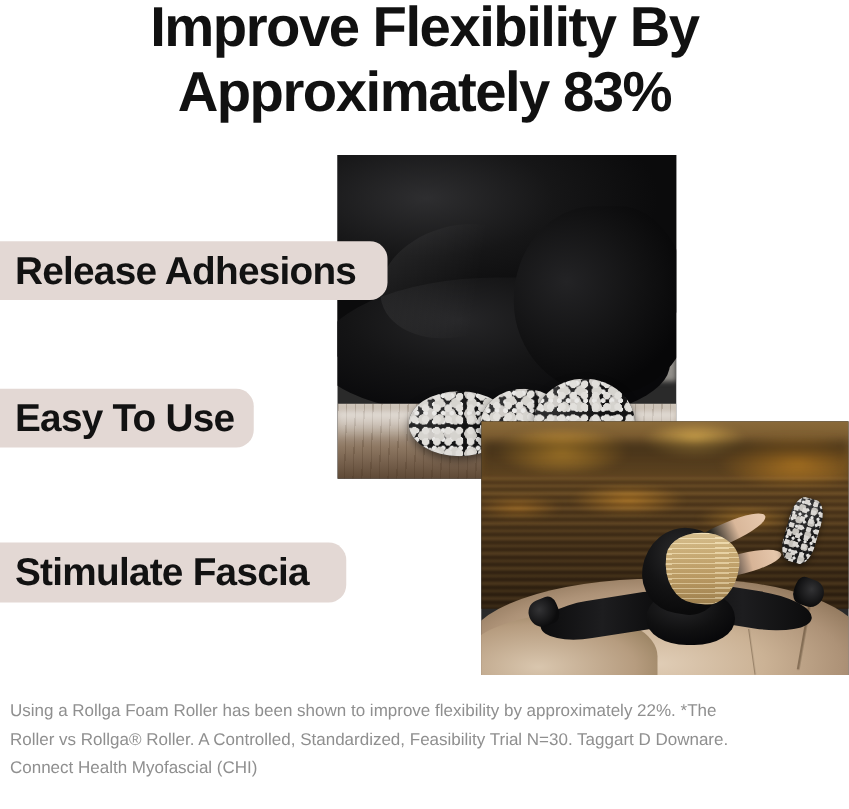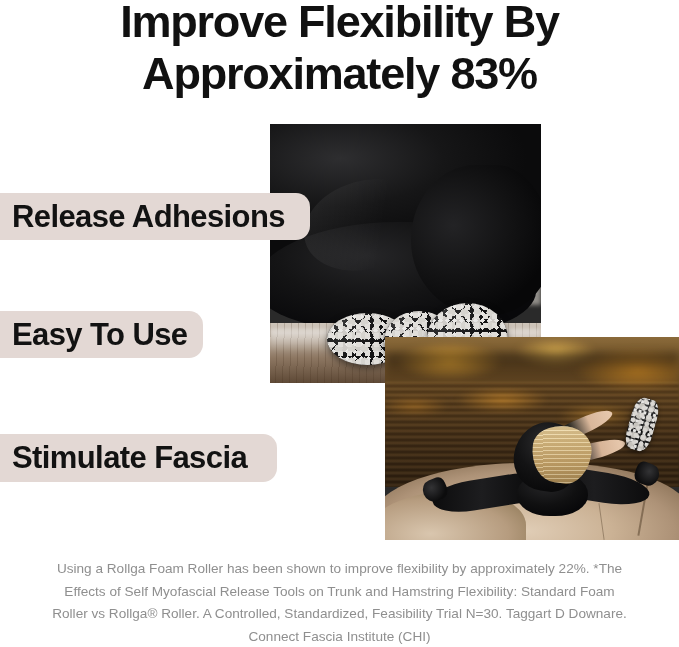--- a/index.html
+++ b/index.html
@@ -269,21 +269,20 @@
   .pill-1{left:-16px;top:193px;width:326px;height:47px;}
   .pill-1 span{font-size:31px;padding-left:28px;}
   .pill-2{left:-16px;top:311px;width:219px;height:47px;}
   .pill-2 span{font-size:31px;padding-left:28px;}
   .pill-3{left:-16px;top:434px;width:293px;height:48px;}
   .pill-3 span{font-size:31px;padding-left:28px;}
 
   
   .caption{
     position:absolute;left:8px;top:558px;width:663px;
-    text-align:center;
     font-size:13.6px;
     line-height:22.5px;
     color:#8f8f8f;
     font-family:"Liberation Sans", sans-serif;
   }
   .caption .cl{display:block;}
 </style>
 </head>
 <body>
 
@@ -339,18 +338,17 @@
   </div>
   <div class="pill pill-2">
     <span>Easy To Use</span>
   </div>
   <div class="pill pill-3">
     <span>Stimulate Fascia</span>
   </div>
 
   <div class="caption">
     <span class="cl">Using a Rollga Foam Roller has been shown to improve flexibility by approximately 22%. *The</span>
-    <span class="cl">Effects of Self Myofascial Release Tools on Trunk and Hamstring Flexibility: Standard Foam</span>
     <span class="cl">Roller vs Rollga® Roller. A Controlled, Standardized, Feasibility Trial N=30. Taggart D Downare.</span>
-    <span class="cl">Connect Fascia Institute (CHI)</span>
+    <span class="cl">Connect Health Myofascial (CHI)</span>
   </div>
 
 </div>
 
 </body></html>

